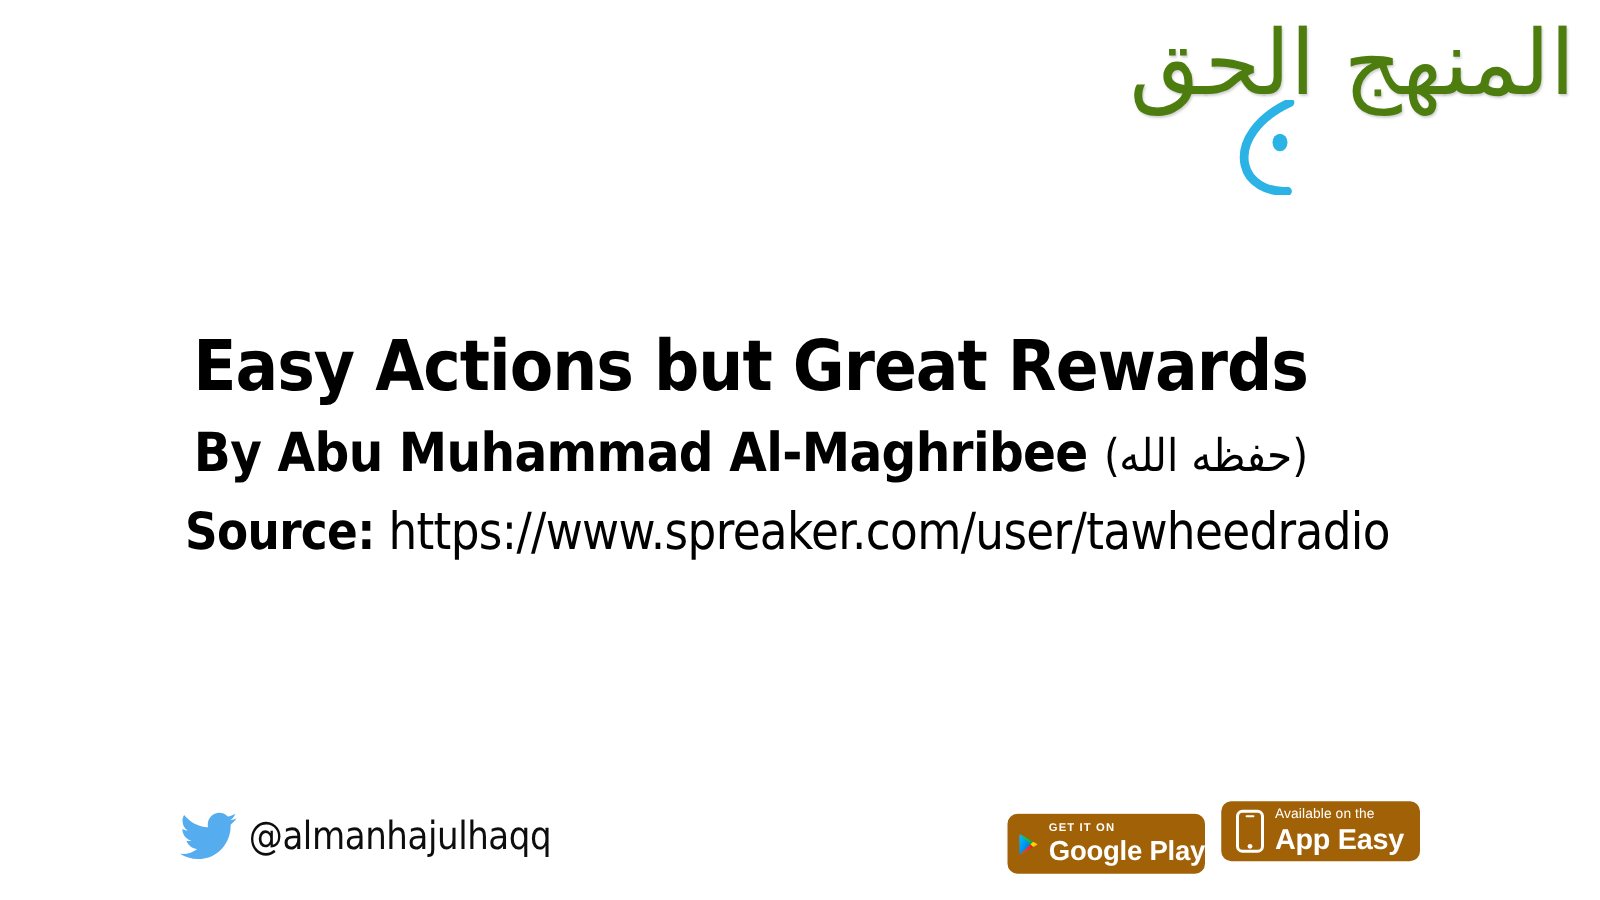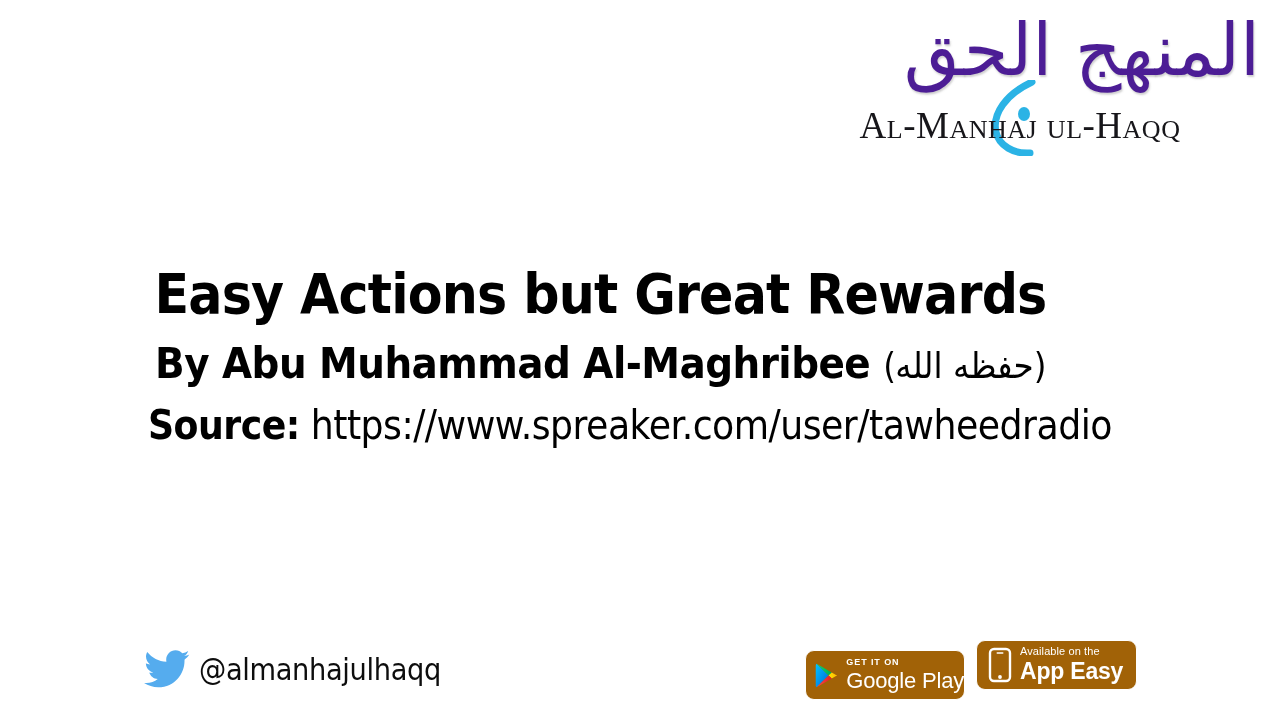--- a/index.html
+++ b/index.html
@@ -26,21 +26,21 @@
   }
   #brand-arabic {
     position: absolute;
     top: -6px;
     right: 8px;
     width: 400px;
     text-align: right;
     font-family: "DejaVu Sans", sans-serif;
     font-size: 72px;
     line-height: 1.35;
-    color: #4c1d95;
+    color: #4d7c0f;
     direction: rtl;
     white-space: nowrap;
     text-shadow: 1px 2px 2px rgba(120,120,120,0.35);
   }
   #brand-wordmark {
     position: absolute;
     left: 10px;
     right: 6px;
     top: 96px;
     text-align: center;
@@ -165,21 +165,21 @@
     font-size: 9px;
     font-weight: bold;
     letter-spacing: 0.9px;
     line-height: 1;
     text-transform: uppercase;
     white-space: nowrap;
   }
   .badge-large {
     font-family: "Liberation Sans", sans-serif;
     font-size: 22px;
-    font-weight: normal;
+    font-weight: bold;
     line-height: 1.05;
     letter-spacing: -0.2px;
     white-space: nowrap;
     margin-top: 2px;
   }
   #app-store-badge .badge-small {
     font-weight: normal;
     font-size: 11px;
     letter-spacing: 0.1px;
     text-transform: none;
@@ -194,23 +194,20 @@
 
 <div id="brand-logo">
 
   <div id="brand-arabic">المنهج الحق</div>
 
   <svg id="brand-swash" viewBox="0 0 62 76">
     <path d="M46 2 C20 14, 6 34, 10 52 C13 66, 28 74, 44 73" fill="none" stroke="#2BB3E5" stroke-width="7" stroke-linecap="round"></path>
     <ellipse cx="38" cy="34" rx="6" ry="7" fill="#2BB3E5"></ellipse>
   </svg>
 
-  <div id="brand-wordmark">
-    <span>Al-Manhaj ul-Haqq</span>
-  </div>
 </div>
 
 <div id="title-block">
 
   <div class="headline">Easy Actions but Great Rewards</div>
 
   <div class="byline">
     <span>By Abu Muhammad Al-Maghribee</span><span> </span><span class="dua">(حفظه الله)</span>
   </div>
 

